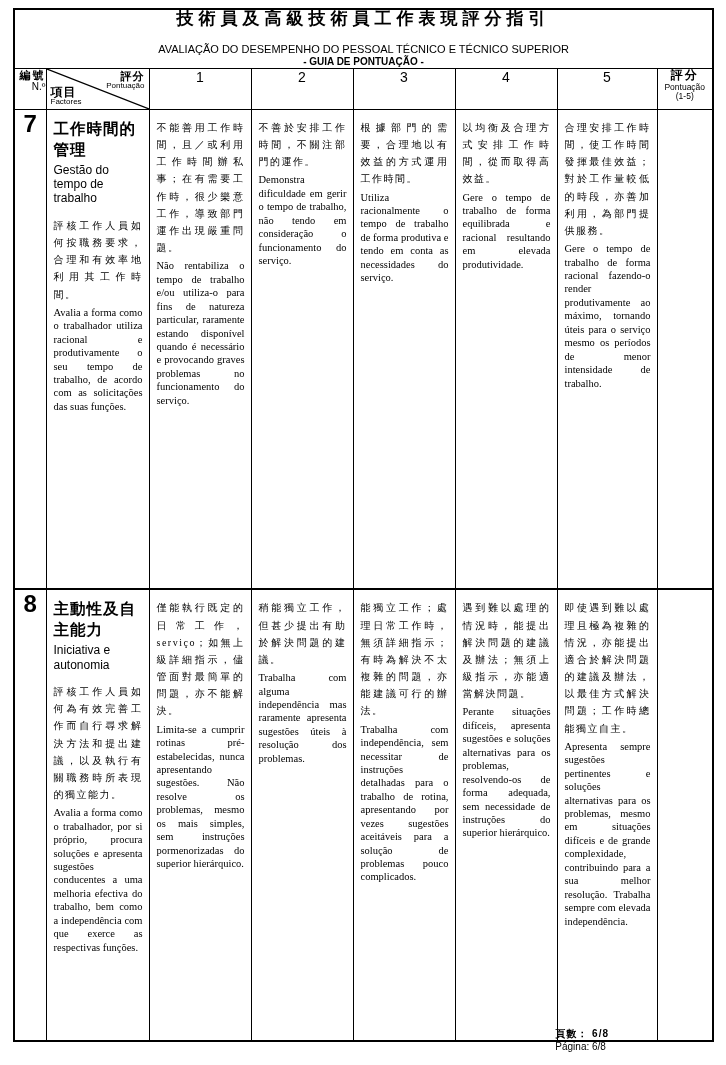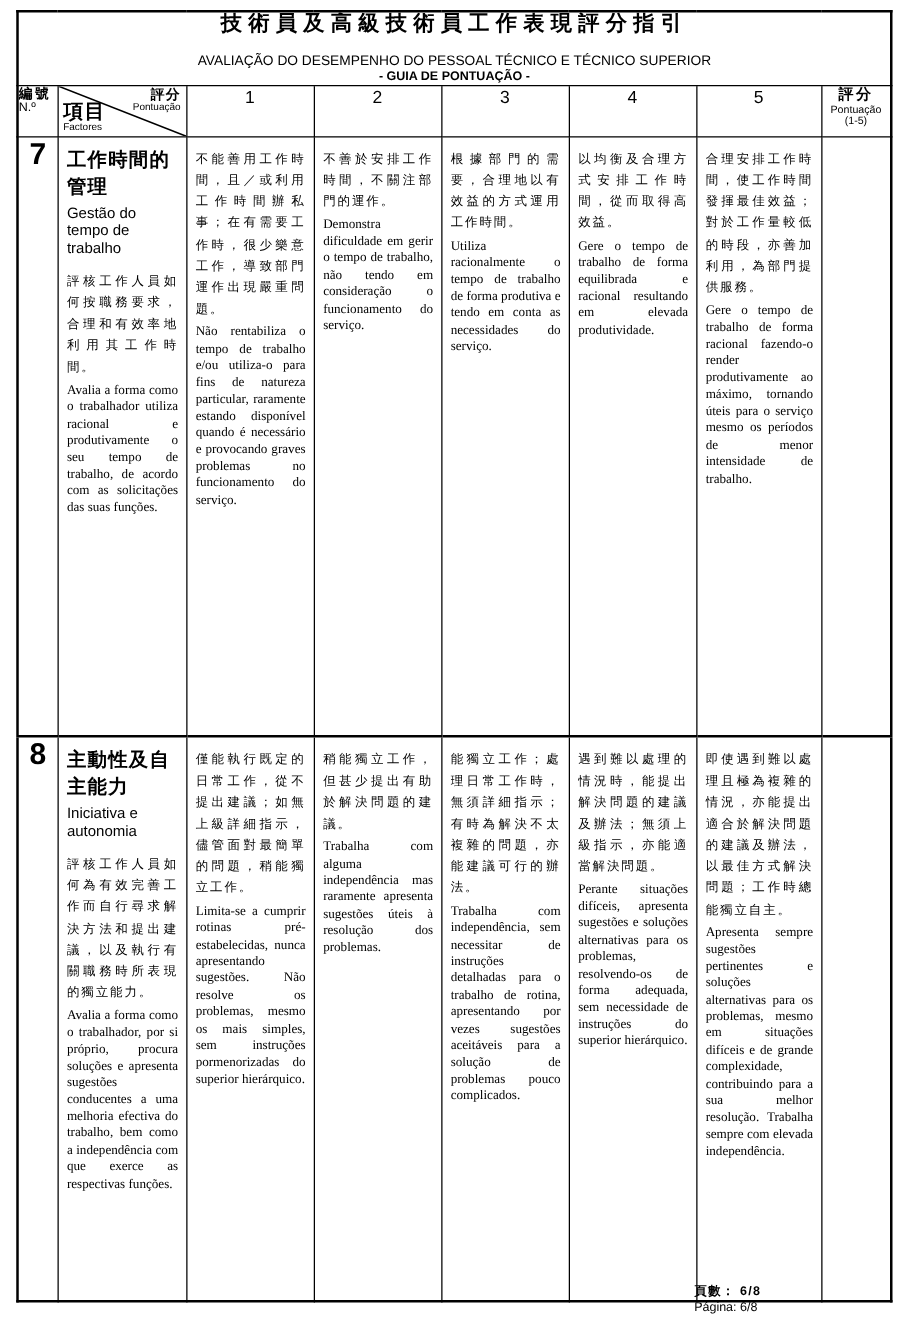--- a/index.html
+++ b/index.html
@@ -18,35 +18,35 @@
   table.guide td { border:1px solid #000; vertical-align:top; padding:0; overflow:hidden; }
 
   
   .title-cell { text-align:center; padding:5px 4px 3px 4px; height:36px; vertical-align:middle; }
   .title-zh { font-size:17px; font-weight:bold; letter-spacing:5px; line-height:1.1; }
   .title-pt { font-size:11px; line-height:1.15; margin-top:14px; }
   .title-sub { font-size:10px; font-weight:bold; line-height:1.15; margin-top:1px; }
 
   
   tr.hdr { height:40px; }
-  .hdr-num { text-align:left; vertical-align:middle; line-height:1.15; }
+  .hdr-num { text-align:right; vertical-align:middle; line-height:1.15; }
   .hdr-num .zh { font-weight:bold; font-size:11px; letter-spacing:2px; }
   .hdr-num .pt { font-size:10px; }
   .hdr-score { text-align:center; vertical-align:middle; font-size:14px; }
   .hdr-final { text-align:center; vertical-align:middle; line-height:1.15; }
   .hdr-final .zh { font-weight:bold; font-size:12px; letter-spacing:2px; }
   .hdr-final .pt, .hdr-final .rg { font-size:8.5px; }
 
   .diag-cell { position:relative; height:40px; }
   .diag-svg { position:absolute; left:0; top:0; width:100%; height:100%; }
   .diag-tr { position:absolute; top:2px; right:4px; text-align:right; line-height:1.05; }
   .diag-tr .zh { font-weight:bold; font-size:11px; letter-spacing:1px; }
   .diag-tr .pt { font-size:8px; }
   .diag-bl { position:absolute; bottom:2px; left:4px; line-height:1.05; }
-  .diag-bl .zh { font-weight:bold; font-size:16px; letter-spacing:1px; }
+  .diag-bl .zh { font-weight:bold; font-size:12px; letter-spacing:1px; }
   .diag-bl .pt { font-size:8px; }
 
   
   tr.row7 { height:480px; }
   tr.row8 { height:452px; }
   tr.row8 td { border-top:2px solid #000; }
 
   .num-cell { text-align:center; vertical-align:middle; font-size:24px; font-weight:bold; }
 
   .cell { padding:9px 6px 6px 7px; }
@@ -176,21 +176,21 @@
       <td>
         <div class="cell">
           <div class="item-title-zh">主動性及自主能力</div>
           <div class="item-title-pt">Iniciativa e autonomia</div>
           <div class="zh-para item-desc-zh">評核工作人員如何為有效完善工作而自行尋求解決方法和提出建議，以及執行有關職務時所表現的獨立能力。</div>
           <div class="pt-para">Avalia a forma como o trabalhador, por si próprio, procura soluções e apresenta sugestões conducentes a uma melhoria efectiva do trabalho, bem como a independência com que exerce as respectivas funções.</div>
         </div>
       </td>
       <td>
         <div class="cell">
-          <div class="zh-para">僅能執行既定的日常工作，從不提出建議；如無上級詳細指示，儘管面對最簡單的問題，稍能獨立工作。</div>
+          <div class="zh-para">僅能執行既定的日常工作，serviço；如無上級詳細指示，儘管面對最簡單的問題，亦不能解決。</div>
           <div class="pt-para">Limita-se a cumprir rotinas pré-estabelecidas, nunca apresentando sugestões. Não resolve os problemas, mesmo os mais simples, sem instruções pormenorizadas do superior hierárquico.</div>
         </div>
       </td>
       <td>
         <div class="cell">
           <div class="zh-para">稍能獨立工作，但甚少提出有助於解決問題的建議。</div>
           <div class="pt-para">Trabalha com alguma independência mas raramente apresenta sugestões úteis à resolução dos problemas.</div>
         </div>
       </td>
       <td>

